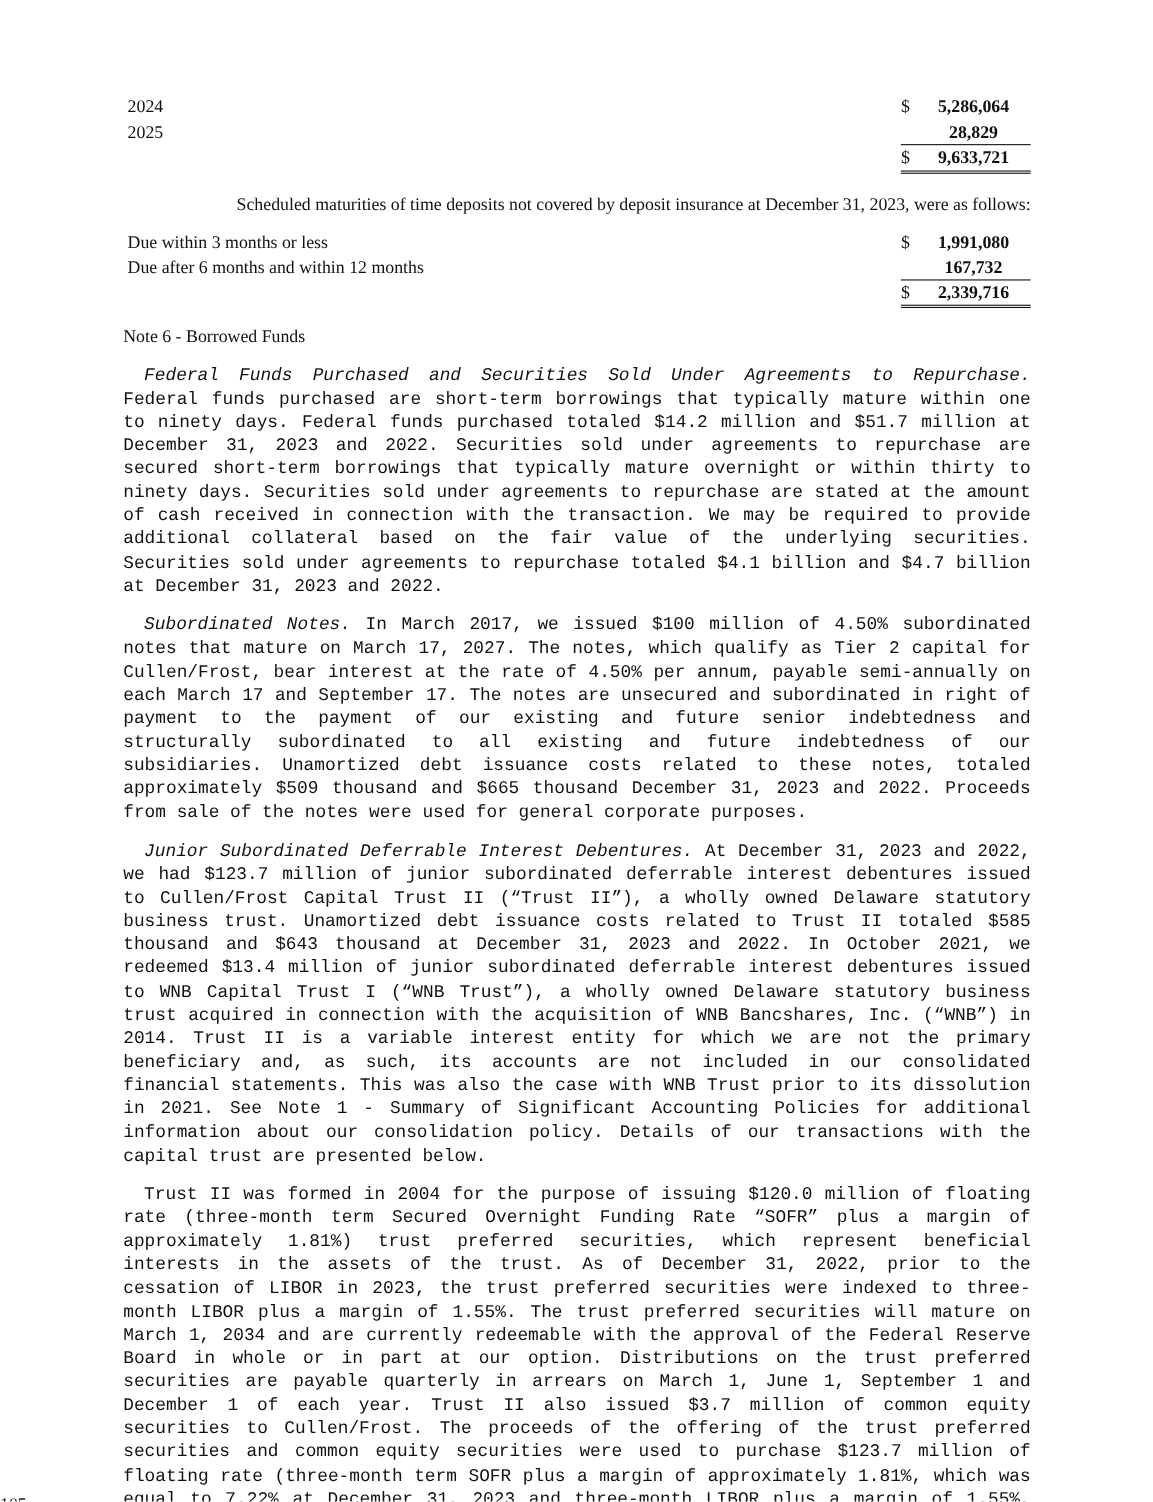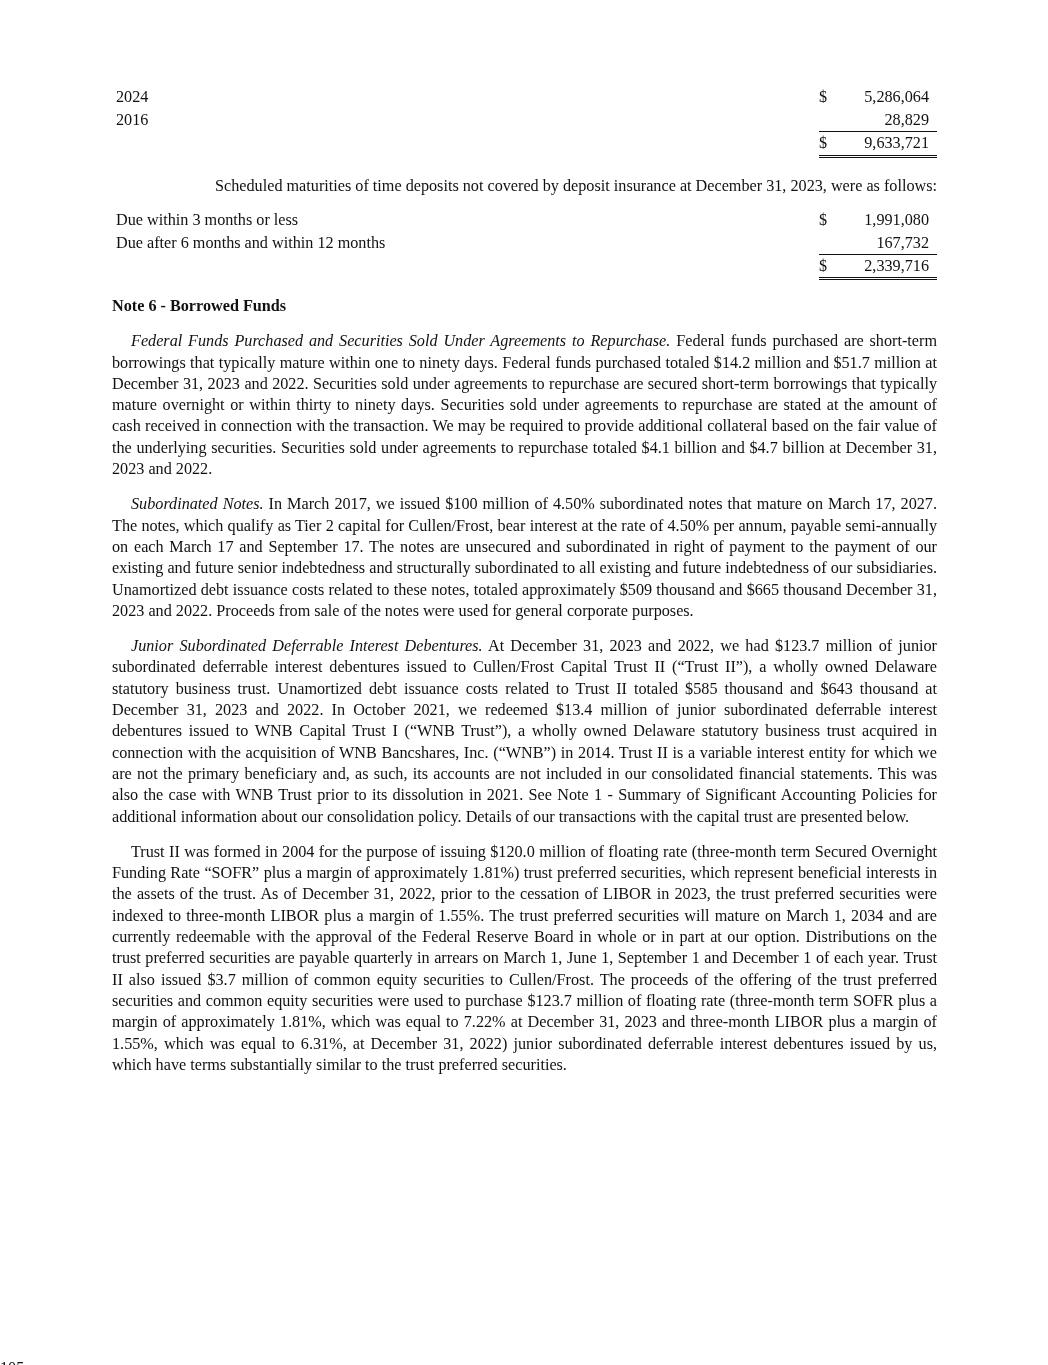--- a/index.html
+++ b/index.html
@@ -7,41 +7,41 @@
     width: 1048px; height: 1365px; position: relative; overflow: hidden;
     font-family: "Liberation Serif", "DejaVu Serif", serif;
     color: #111111; font-size: 16.2px; line-height: 21.3px;
   }
   .page { position: absolute; left: 112px; top: 74px; width: 825px; }
   .intro { margin: 0; text-indent: 19px; }
   table.sched { width: 825px; border-collapse: collapse; margin-top: 12px; }
   table.sched td { padding: 0; height: 22.5px; vertical-align: bottom; margin-left: 11px; }
   td.lbl { padding-left: 4px !important; }
   td.cur { width: 22px; text-align: left; }
-  td.amt { width: 88px; text-align: right; padding-right: 8px !important; }
+  td.amt { width: 88px; text-align: center; padding-right: 8px !important; font-weight: bold; }
   tr.total td.cur, tr.total td.amt { border-top: 1.3px solid #111; border-bottom: 3.5px double #111; }
-  h2.note { font-size: 16.2px; font-weight: bold; margin: 16px 0 0 0; line-height: 21px; }
-  p.para { margin: 14px 0 0 0; text-align: justify; text-indent: 19px; }
+  h2.note { font-size: 16.2px; font-weight: normal; margin: 16px 0 0 0; line-height: 21px; }
+  p.para { margin: 14px 0 0 0; text-align: justify; text-indent: 19px; font-family: Liberation Mono, monospace; }
   p.para em { font-style: italic; }
   .pagenum { position: absolute; top: 1358px; left: 0; width: 904px; text-align: left; }
 </style>
 </head>
 <body>
 
 <div class="page">
 
   <table class="sched">
     <tbody>
         <tr>
       <td class="lbl">2024</td>
       <td class="cur">$</td>
       <td class="amt">5,286,064</td>
     </tr>
     <tr>
-      <td class="lbl">2016</td>
+      <td class="lbl">2025</td>
       <td class="cur"></td>
       <td class="amt">28,829</td>
     </tr>
     <tr class="total">
       <td class="lbl"></td>
       <td class="cur">$</td>
       <td class="amt">9,633,721</td>
     </tr>
   </tbody>
     </table>

